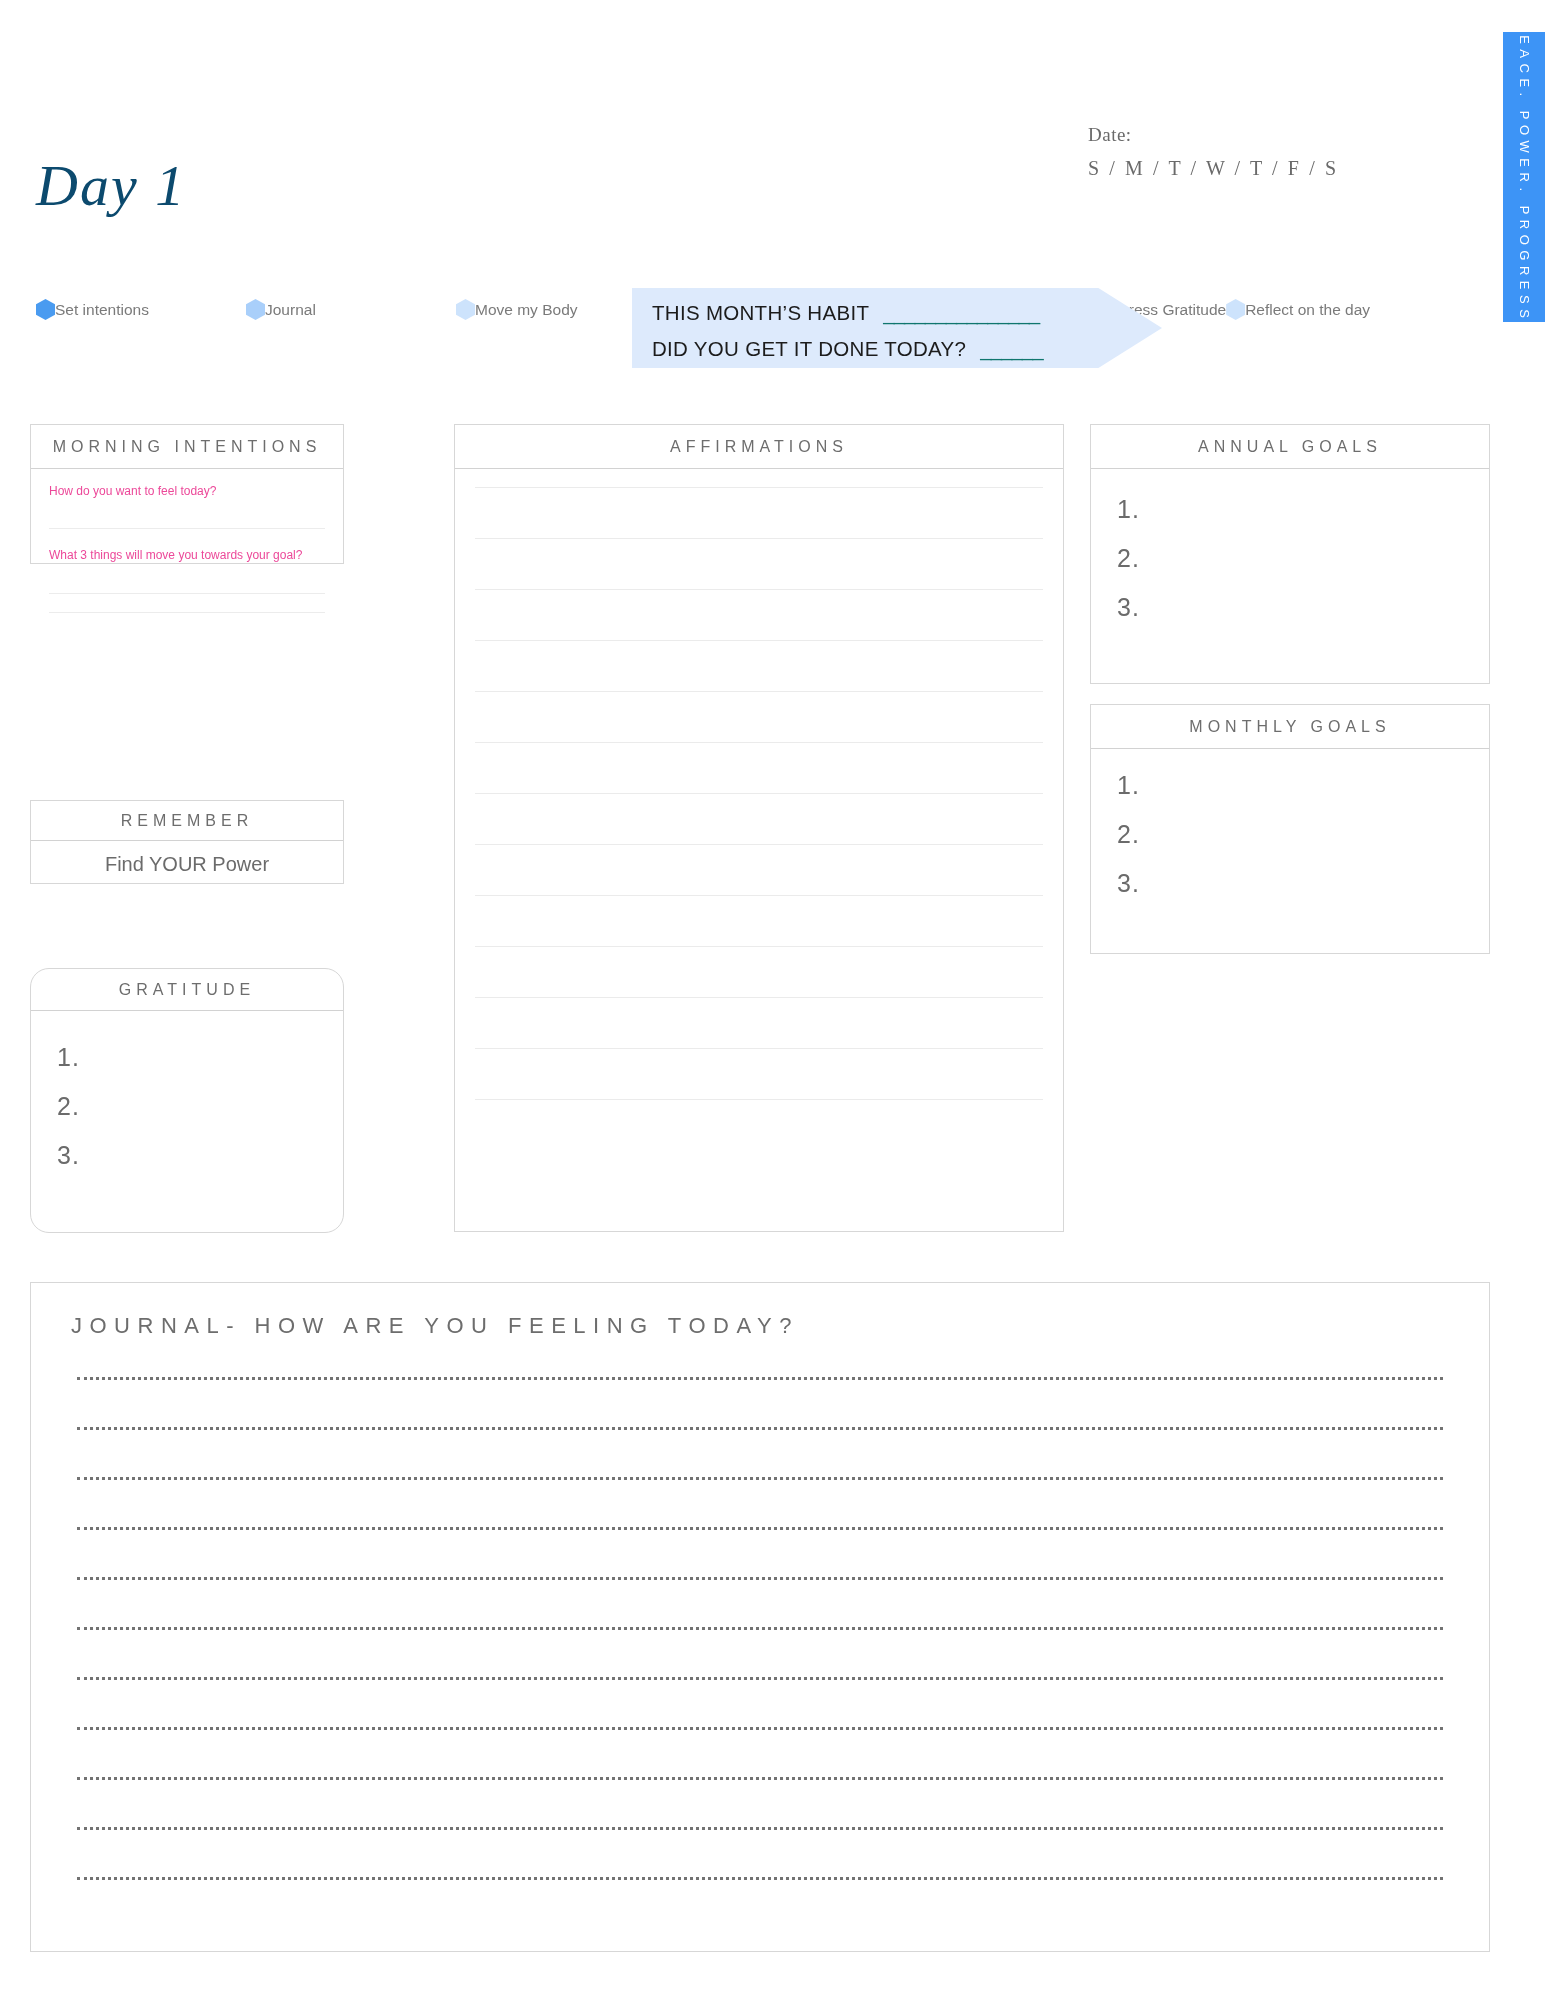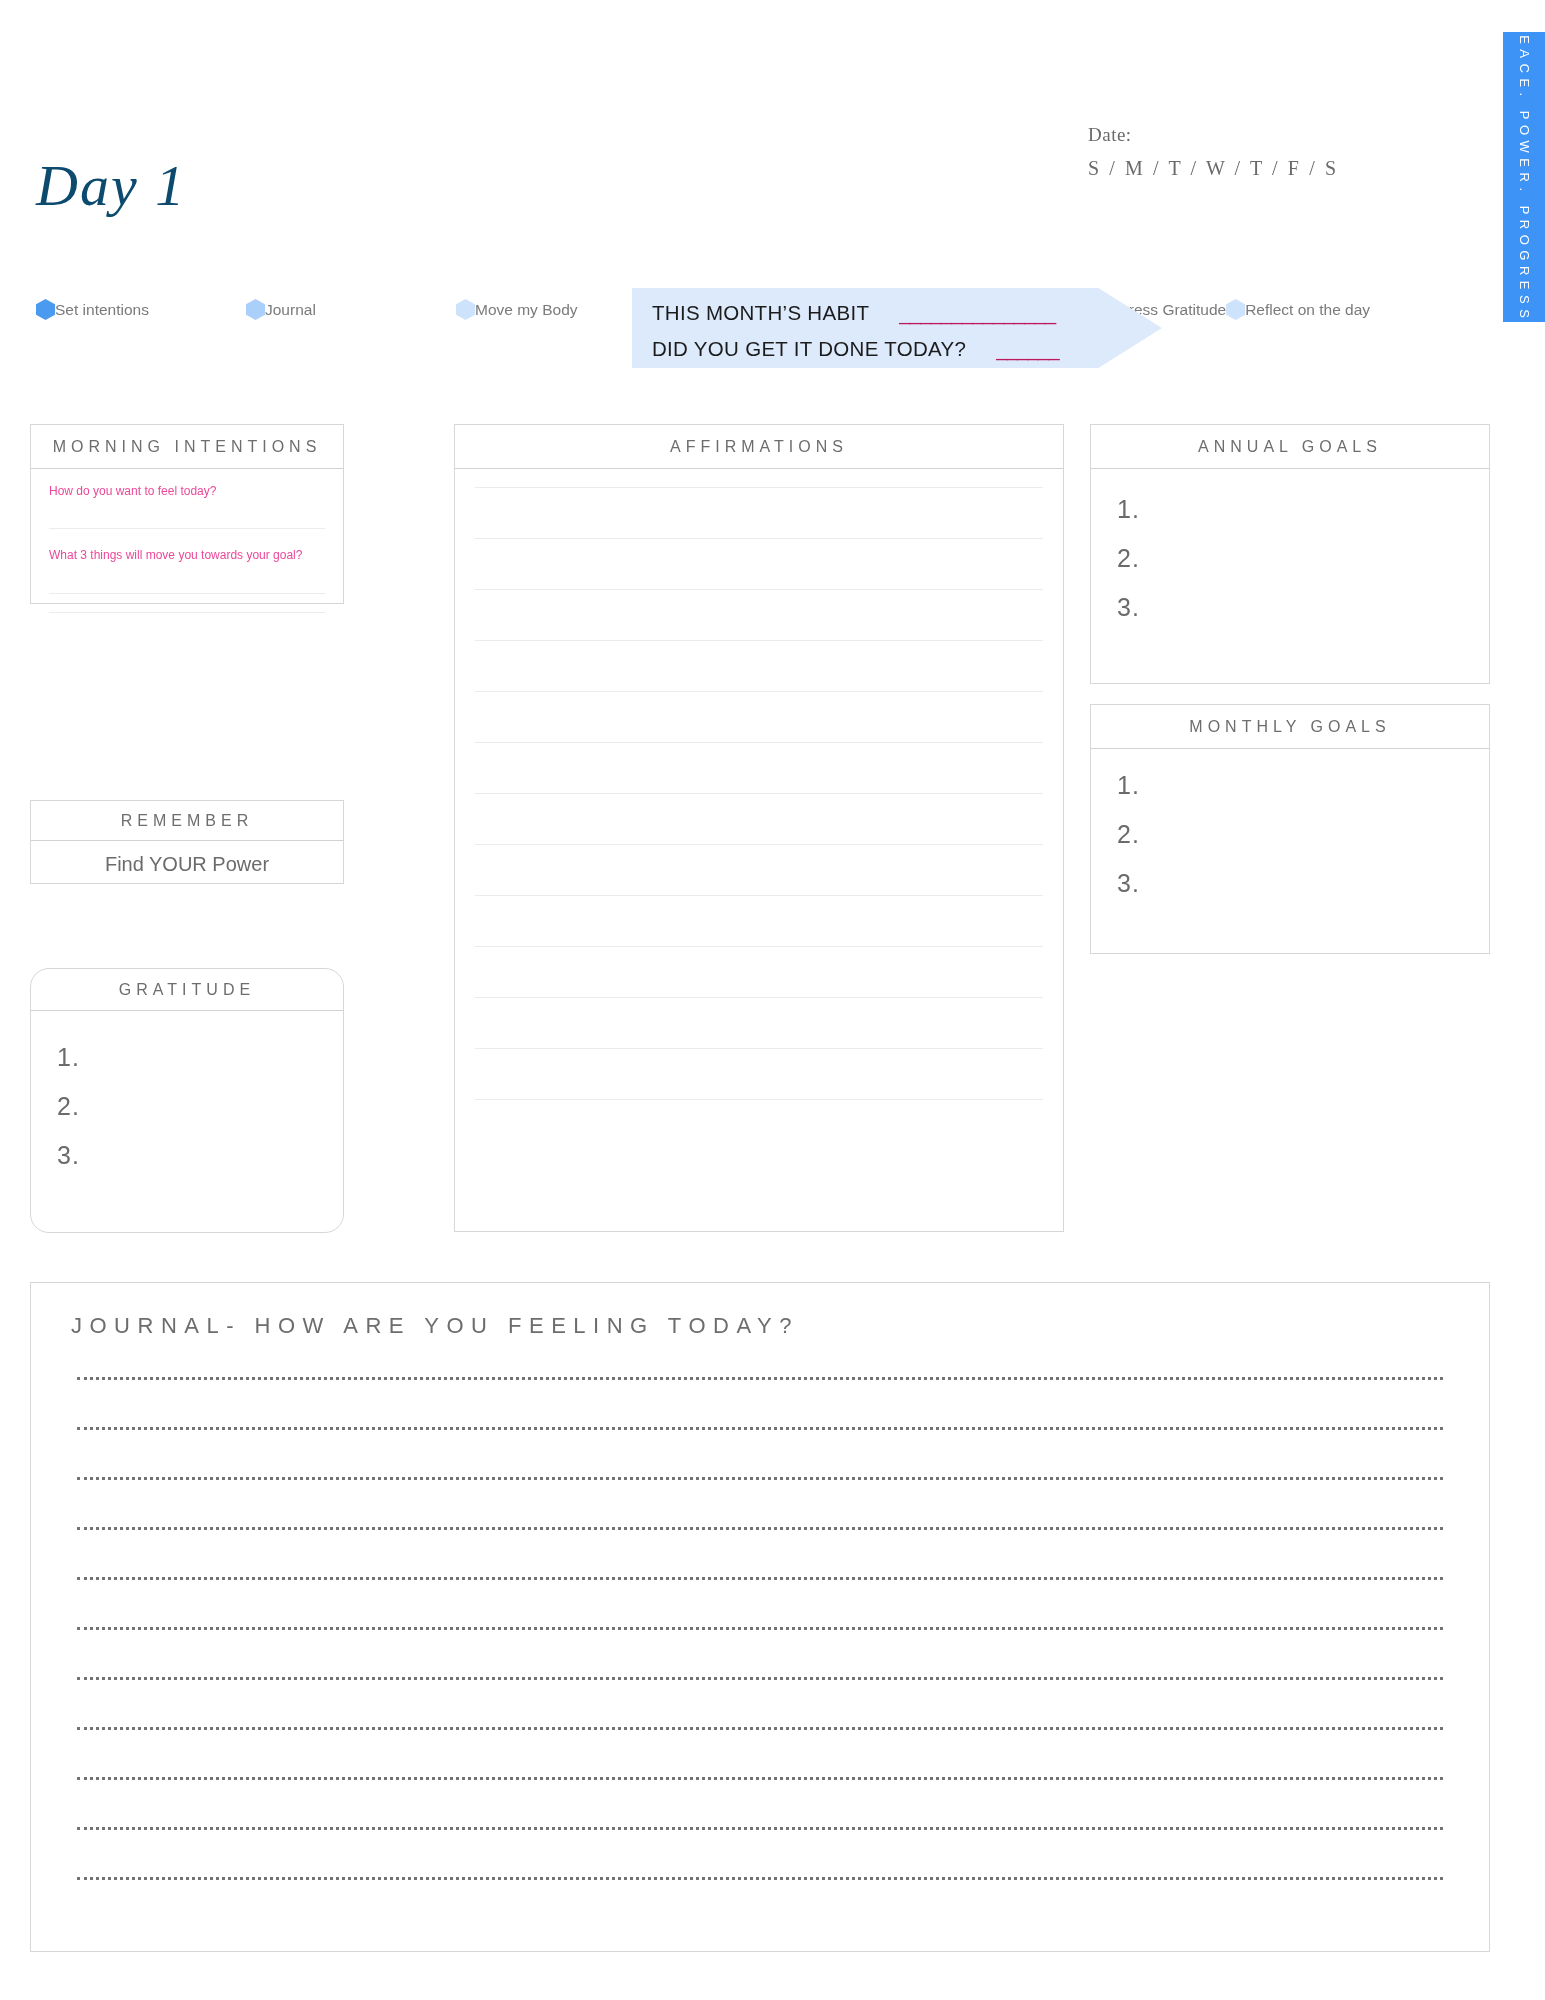--- a/index.html
+++ b/index.html
@@ -114,23 +114,23 @@
   .habit-line {
     display: flex;
     align-items: baseline;
     font-size: 20.5px;
     color: #1c1c1c;
     letter-spacing: .3px;
     white-space: nowrap;
   }
   .habit-line + .habit-line { margin-top: 12px; }
   .habit-blank {
-    margin-left: 30px;
+    margin-left: 14px;
     letter-spacing: -1px;
-    color: #be185d;
+    color: #0f766e;
   }
 
   
   .card {
     position: absolute;
     border: 1px solid #d7d7d7;
     background: #ffffff;
   }
   .card-head {
     height: 44px;
@@ -262,21 +262,21 @@
     <div class="habit-line">
       <span>THIS MONTH’S HABIT</span>
       <span class="habit-blank">_______________</span>
     </div>
     <div class="habit-line">
       <span>DID YOU GET IT DONE TODAY?</span>
       <span class="habit-blank">______</span>
     </div>
   </div>
 
-  <div class="card" style="left:30px; top:424px; width:314px; height:180px;">
+  <div class="card" style="left:30px; top:424px; width:314px; height:140px;">
     <div class="card-head">
       <span class="card-head-title">MORNING INTENTIONS</span>
     </div>
     <div class="card-body">
       <div class="prompt">How do you want to feel today?</div>
       <div class="spacer-sm"></div>
       <div class="rule"></div>
       <div class="spacer-xs"></div>
       <div class="prompt" style="padding-top:0">What 3 things will move you towards your goal?</div>
       <div class="spacer-sm"></div>

